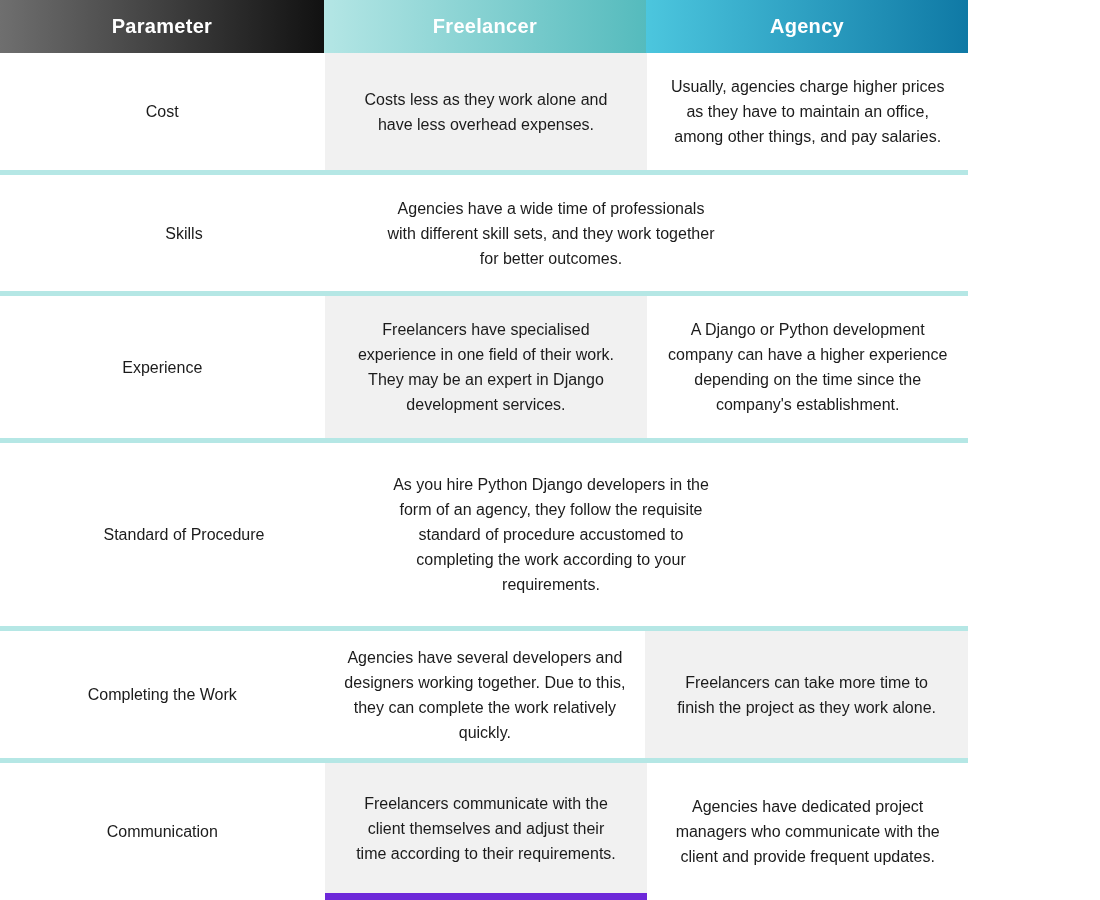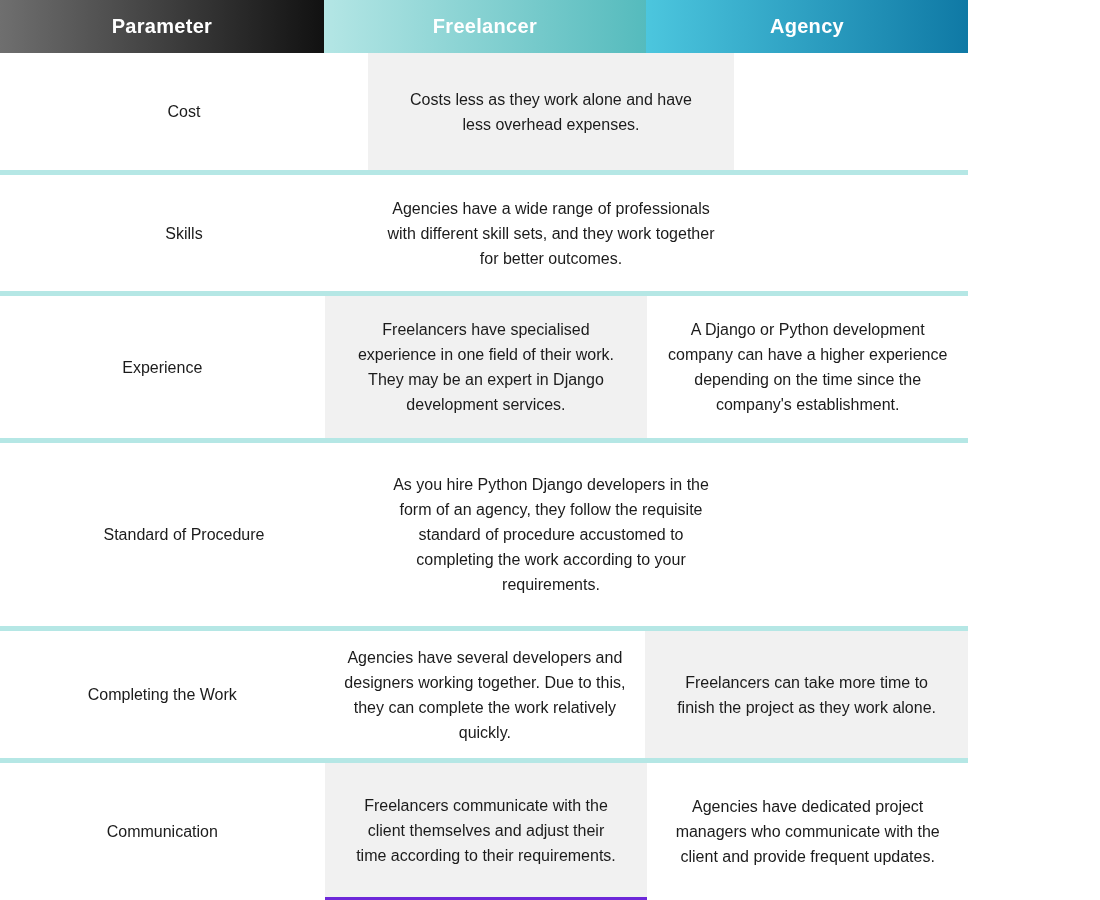--- a/index.html
+++ b/index.html
@@ -29,21 +29,21 @@
   .td-freelancer { width: 366px; background: #f1f1f1; }
   .td-agency     { width: 366px; background: #ffffff; padding-left: 18px; padding-right: 18px; }
 
   .r1 { height: 122px; }
   .r2 { height: 121px; }
   .r3 { height: 147px; }
   .r4 { height: 188px; }
   .r5 { height: 132px; }
   .r6 { height: 137px; }
 
-  .r6 .td-freelancer { border-bottom: 3px solid #6d28d9; }
+  .r6 .td-freelancer { border-bottom: 7px solid #6d28d9; }
 </style>
 </head>
 <body>
 
 <div class="table">
 
   <div class="thead">
     <div class="th th-param" style="background: linear-gradient(to right, rgb(111, 111, 111), rgb(17, 17, 17));">
       <span>Parameter</span>
     </div>
@@ -51,25 +51,26 @@
       <span>Freelancer</span>
     </div>
     <div class="th th-agency" style="background: linear-gradient(to right, rgb(76, 198, 222), rgb(15, 121, 165)); text-align: right;">
       <span>Agency</span>
     </div>
   </div>
 
   <div class="trow r1">
     <div class="td td-param">Cost</div>
     <div class="td td-freelancer">Costs less as they work alone and have less overhead expenses.</div>
+    <div class="td td-agency">Usually, agencies charge higher prices as they have to maintain an office, among other things, and pay salaries.</div>
   </div>
 
   <div class="trow r2">
     <div class="td td-param">Skills</div>
-    <div class="td td-agency">Agencies have a wide range of professionals with different skill sets, and they work together for better outcomes.</div>
+    <div class="td td-agency">Agencies have a wide time of professionals with different skill sets, and they work together for better outcomes.</div>
   </div>
 
   <div class="trow r3">
     <div class="td td-param">Experience</div>
     <div class="td td-freelancer">Freelancers have specialised experience in one field of their work. They may be an expert in Django development services.</div>
     <div class="td td-agency">A Django or Python development company can have a higher experience depending on the time since the company's establishment.</div>
   </div>
 
   <div class="trow r4">
     <div class="td td-param">Standard of Procedure</div>

